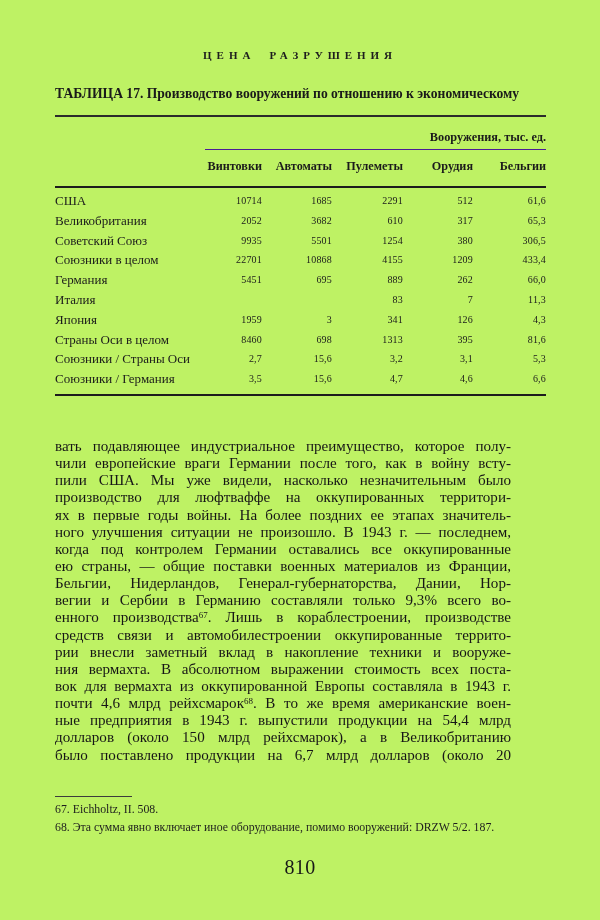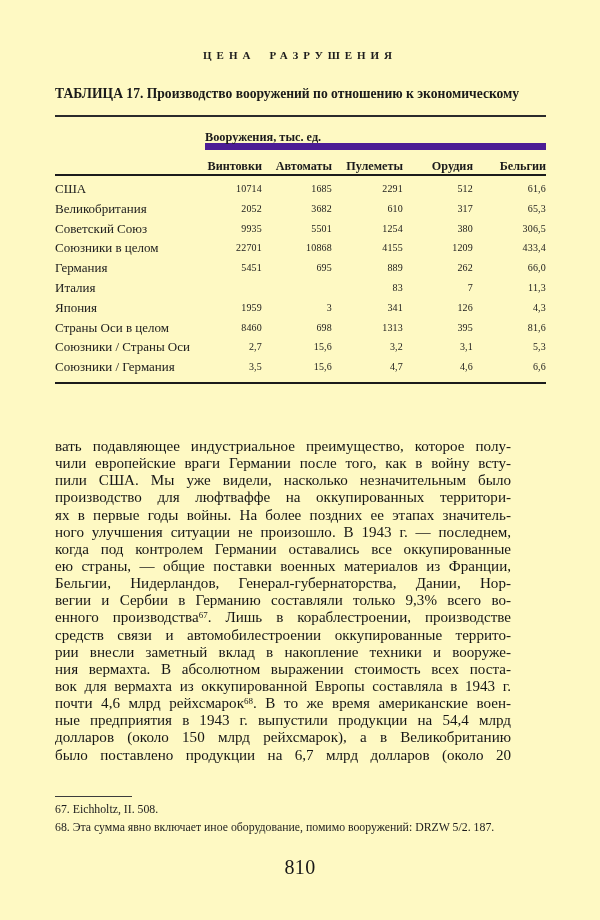--- a/index.html
+++ b/index.html
@@ -6,21 +6,21 @@
   body {
     width: 600px; height: 920px;
     background: #e9e9e7;
     font-family: "Liberation Serif", "DejaVu Serif", serif;
     color: #1b1b1b;
     -webkit-font-smoothing: antialiased;
   }
   .page {
     position: relative;
     width: 600px; height: 920px;
-    background: #fef9c3;
+    background: #bef264;
     overflow: hidden;
   }
 
   
   .running-head {
     position: absolute; top: 49px; left: 0; width: 100%;
     text-align: center;
     font-size: 11px; font-weight: bold;
     letter-spacing: 0.45em; word-spacing: 0.6em;
     color: #1d1d1d;
@@ -37,28 +37,28 @@
 
   
   .table-wrap {
     position: absolute; top: 115px; left: 55px; width: 491px;
     border-top: 2px solid #2b2b2b;
     font-size: 12.8px;
   }
   .spanner { display: flex; height: 33px; }
   .spanner-gap { width: 150px; }
   .spanner-right {
-    flex: 1; 
+    flex: 1; text-align: right;
     font-size: 12.3px; font-weight: bold;
     padding-top: 13px;
-    border-bottom: 7px solid #4c1d95;
+    border-bottom: 1px solid #4c1d95;
   }
   .thead {
     display: flex; align-items: flex-end;
-    height: 24px; padding-bottom: 0;
+    height: 24px; padding-bottom: 12px;
     border-bottom: 2px solid #1c1c1c;
     font-weight: bold; font-size: 12.2px;
   }
   .tbody { padding: 3px 0 5px 0; border-bottom: 2px solid #1c1c1c; }
   .tr { display: flex; height: 19.8px; line-height: 19.8px; }
   .thead > :nth-child(1), .tr > :nth-child(1) { width: 150px; text-align: left; }
   .thead > :nth-child(2), .tr > :nth-child(2) { width: 57px;  text-align: right; }
   .thead > :nth-child(3), .tr > :nth-child(3) { width: 70px;  text-align: right; }
   .thead > :nth-child(4), .tr > :nth-child(4) { width: 71px;  text-align: right; }
   .thead > :nth-child(5), .tr > :nth-child(5) { width: 70px;  text-align: right; }

